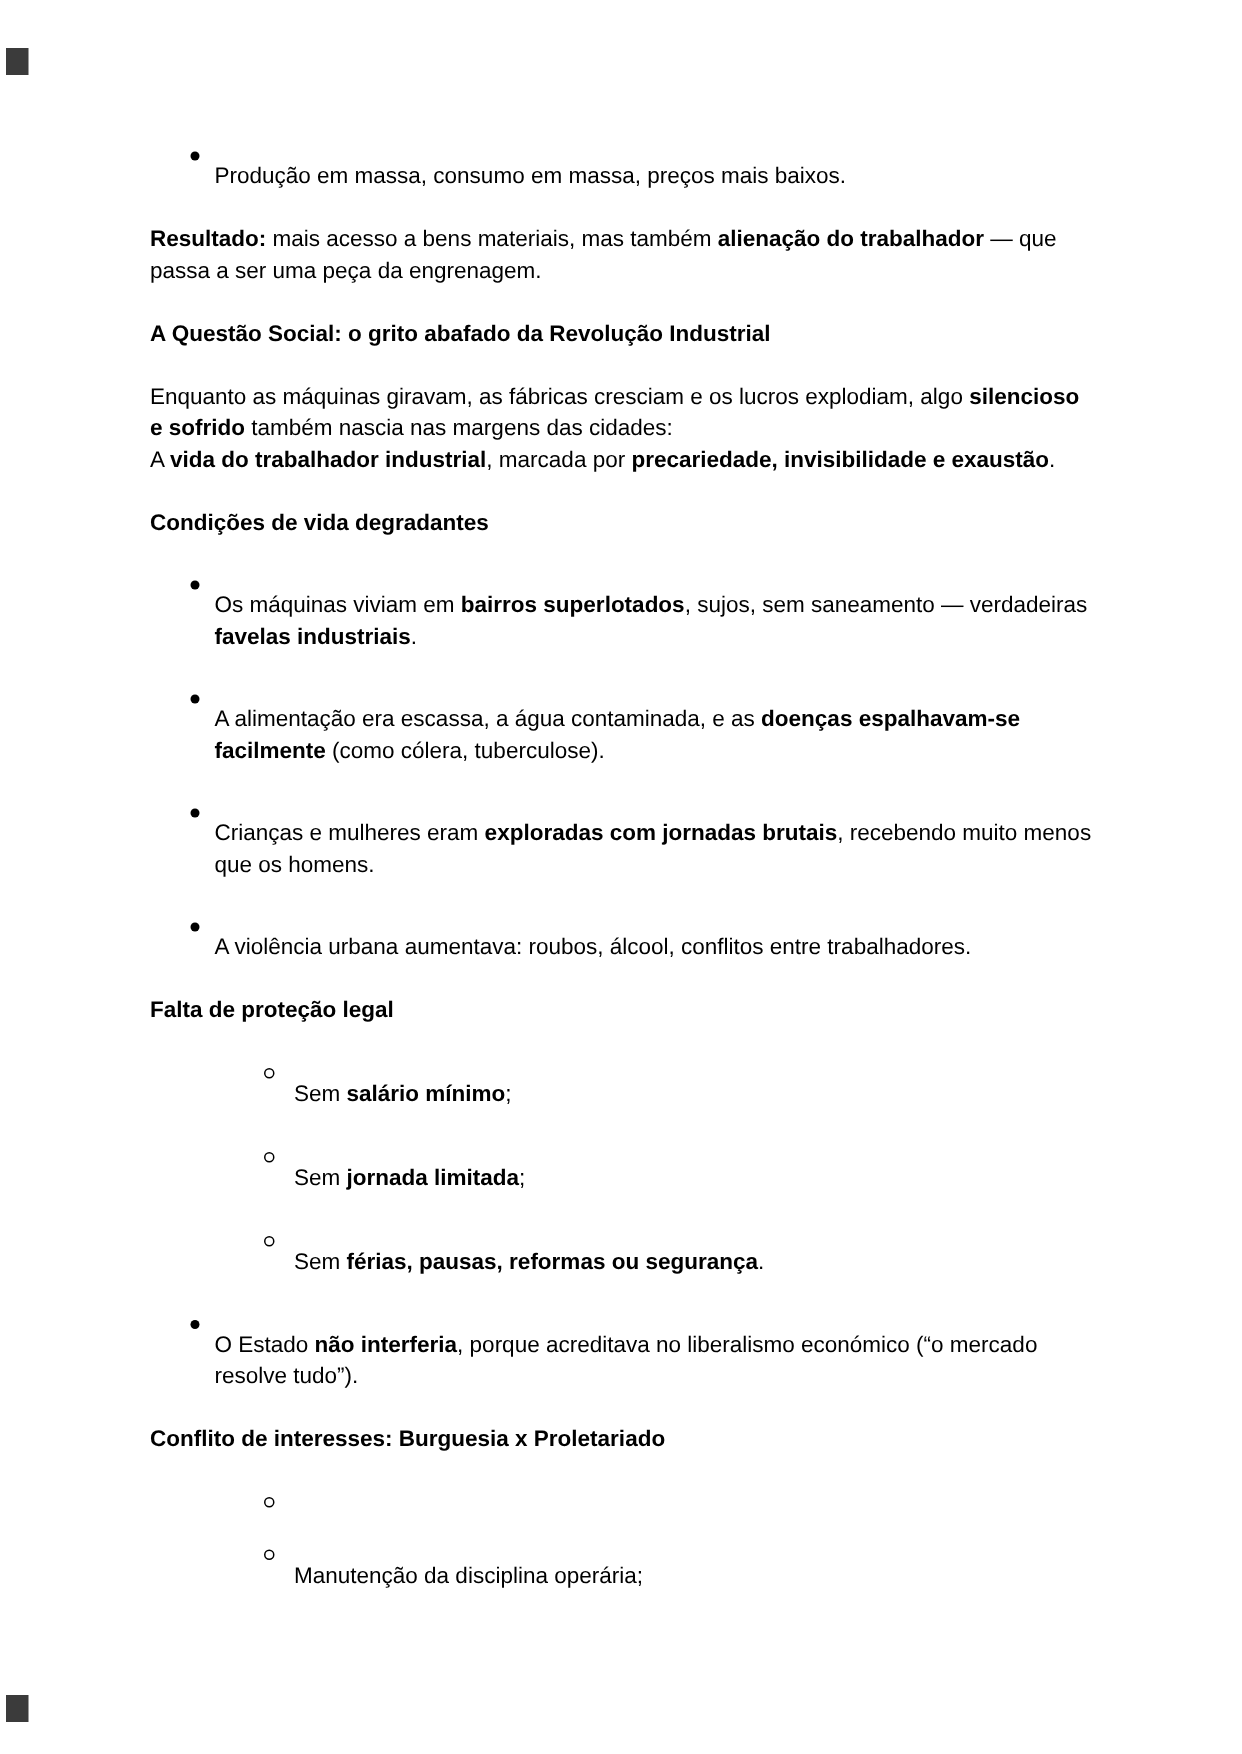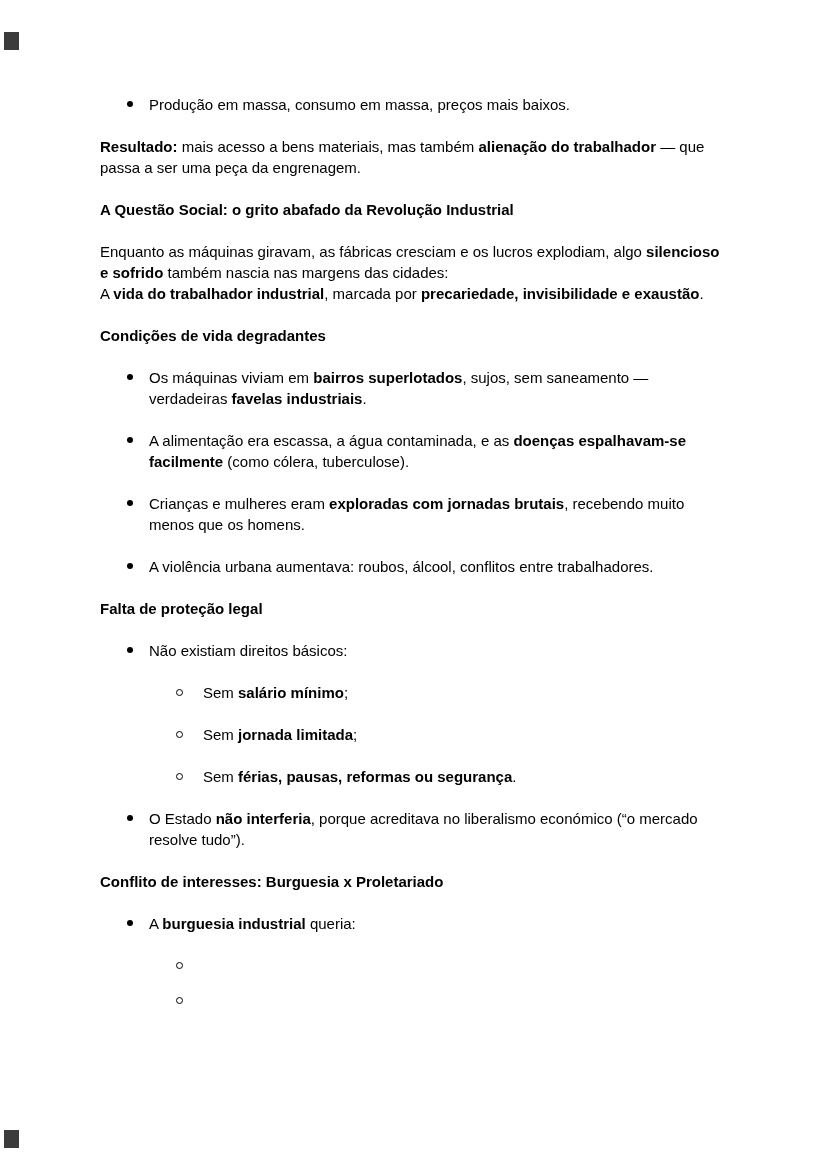--- a/index.html
+++ b/index.html
@@ -26,21 +26,21 @@
   .artifact.top { top: 32px; }
   .artifact.bottom { top: 1130px; }
   .content {
     position: absolute;
     left: 100px;
     top: 94px;
     width: 628px;
     font-size: 15px;
     line-height: 21px;
   }
-  .blk { margin-bottom: 21px; }
+  .blk { margin-bottom: 21px; flex-direction: column; }
   .heading { font-weight: bold; font-size: 15px; line-height: 21px; }
   .bold { font-weight: bold; }
   .li { display: flex; align-items: flex-start; }
   .li.l1 { padding-left: 27px; }
   .li.l2 { padding-left: 76px; }
   .marker { flex: none; margin-top: 7px; }
   .marker.solid {
     width: 6px; height: 6px; border-radius: 50%; background: #000000;
   }
   .marker.hollow {
@@ -76,45 +76,38 @@
       </div>
       <div class="blk li l1">
         <span class="marker solid"></span>
         <span class="li-text"><span>Crianças e mulheres eram </span><span class="bold">exploradas com jornadas brutais</span><span>, recebendo muito menos que os homens.</span></span>
       </div>
       <div class="blk li l1">
         <span class="marker solid"></span>
         <span class="li-text"><span>A violência urbana aumentava: roubos, álcool, conflitos entre trabalhadores.</span></span>
       </div>
       <h3 class="blk heading"><span class="bold">Falta de proteção legal</span></h3>
-      <div class="blk li l1">
-        <span class="marker solid"></span>
-        <span class="li-text"><span>Não existiam direitos básicos:</span></span>
-      </div>
       <div class="blk li l2">
         <span class="marker hollow"></span>
         <span class="li-text"><span>Sem </span><span class="bold">salário mínimo</span><span>;</span></span>
       </div>
       <div class="blk li l2">
         <span class="marker hollow"></span>
         <span class="li-text"><span>Sem </span><span class="bold">jornada limitada</span><span>;</span></span>
       </div>
       <div class="blk li l2">
         <span class="marker hollow"></span>
         <span class="li-text"><span>Sem </span><span class="bold">férias, pausas, reformas ou segurança</span><span>.</span></span>
       </div>
       <div class="blk li l1">
         <span class="marker solid"></span>
         <span class="li-text"><span>O Estado </span><span class="bold">não interferia</span><span>, porque acreditava no liberalismo económico (“o mercado resolve tudo”).</span></span>
       </div>
       <h3 class="blk heading"><span class="bold">Conflito de interesses: Burguesia x Proletariado</span></h3>
-      <div class="blk li l1">
-        <span class="marker solid"></span>
-        <span class="li-text"><span>A </span><span class="bold">burguesia industrial</span><span> queria:</span></span>
-      </div>
       <div class="blk li l2">
         <span class="marker hollow"></span>
       </div>
       <div class="blk li l2">
         <span class="marker hollow"></span>
+        <span class="li-text"><span>Manutenção da disciplina operária;</span></span>
       </div>
     </div>
 </div>
 
 </body></html>

